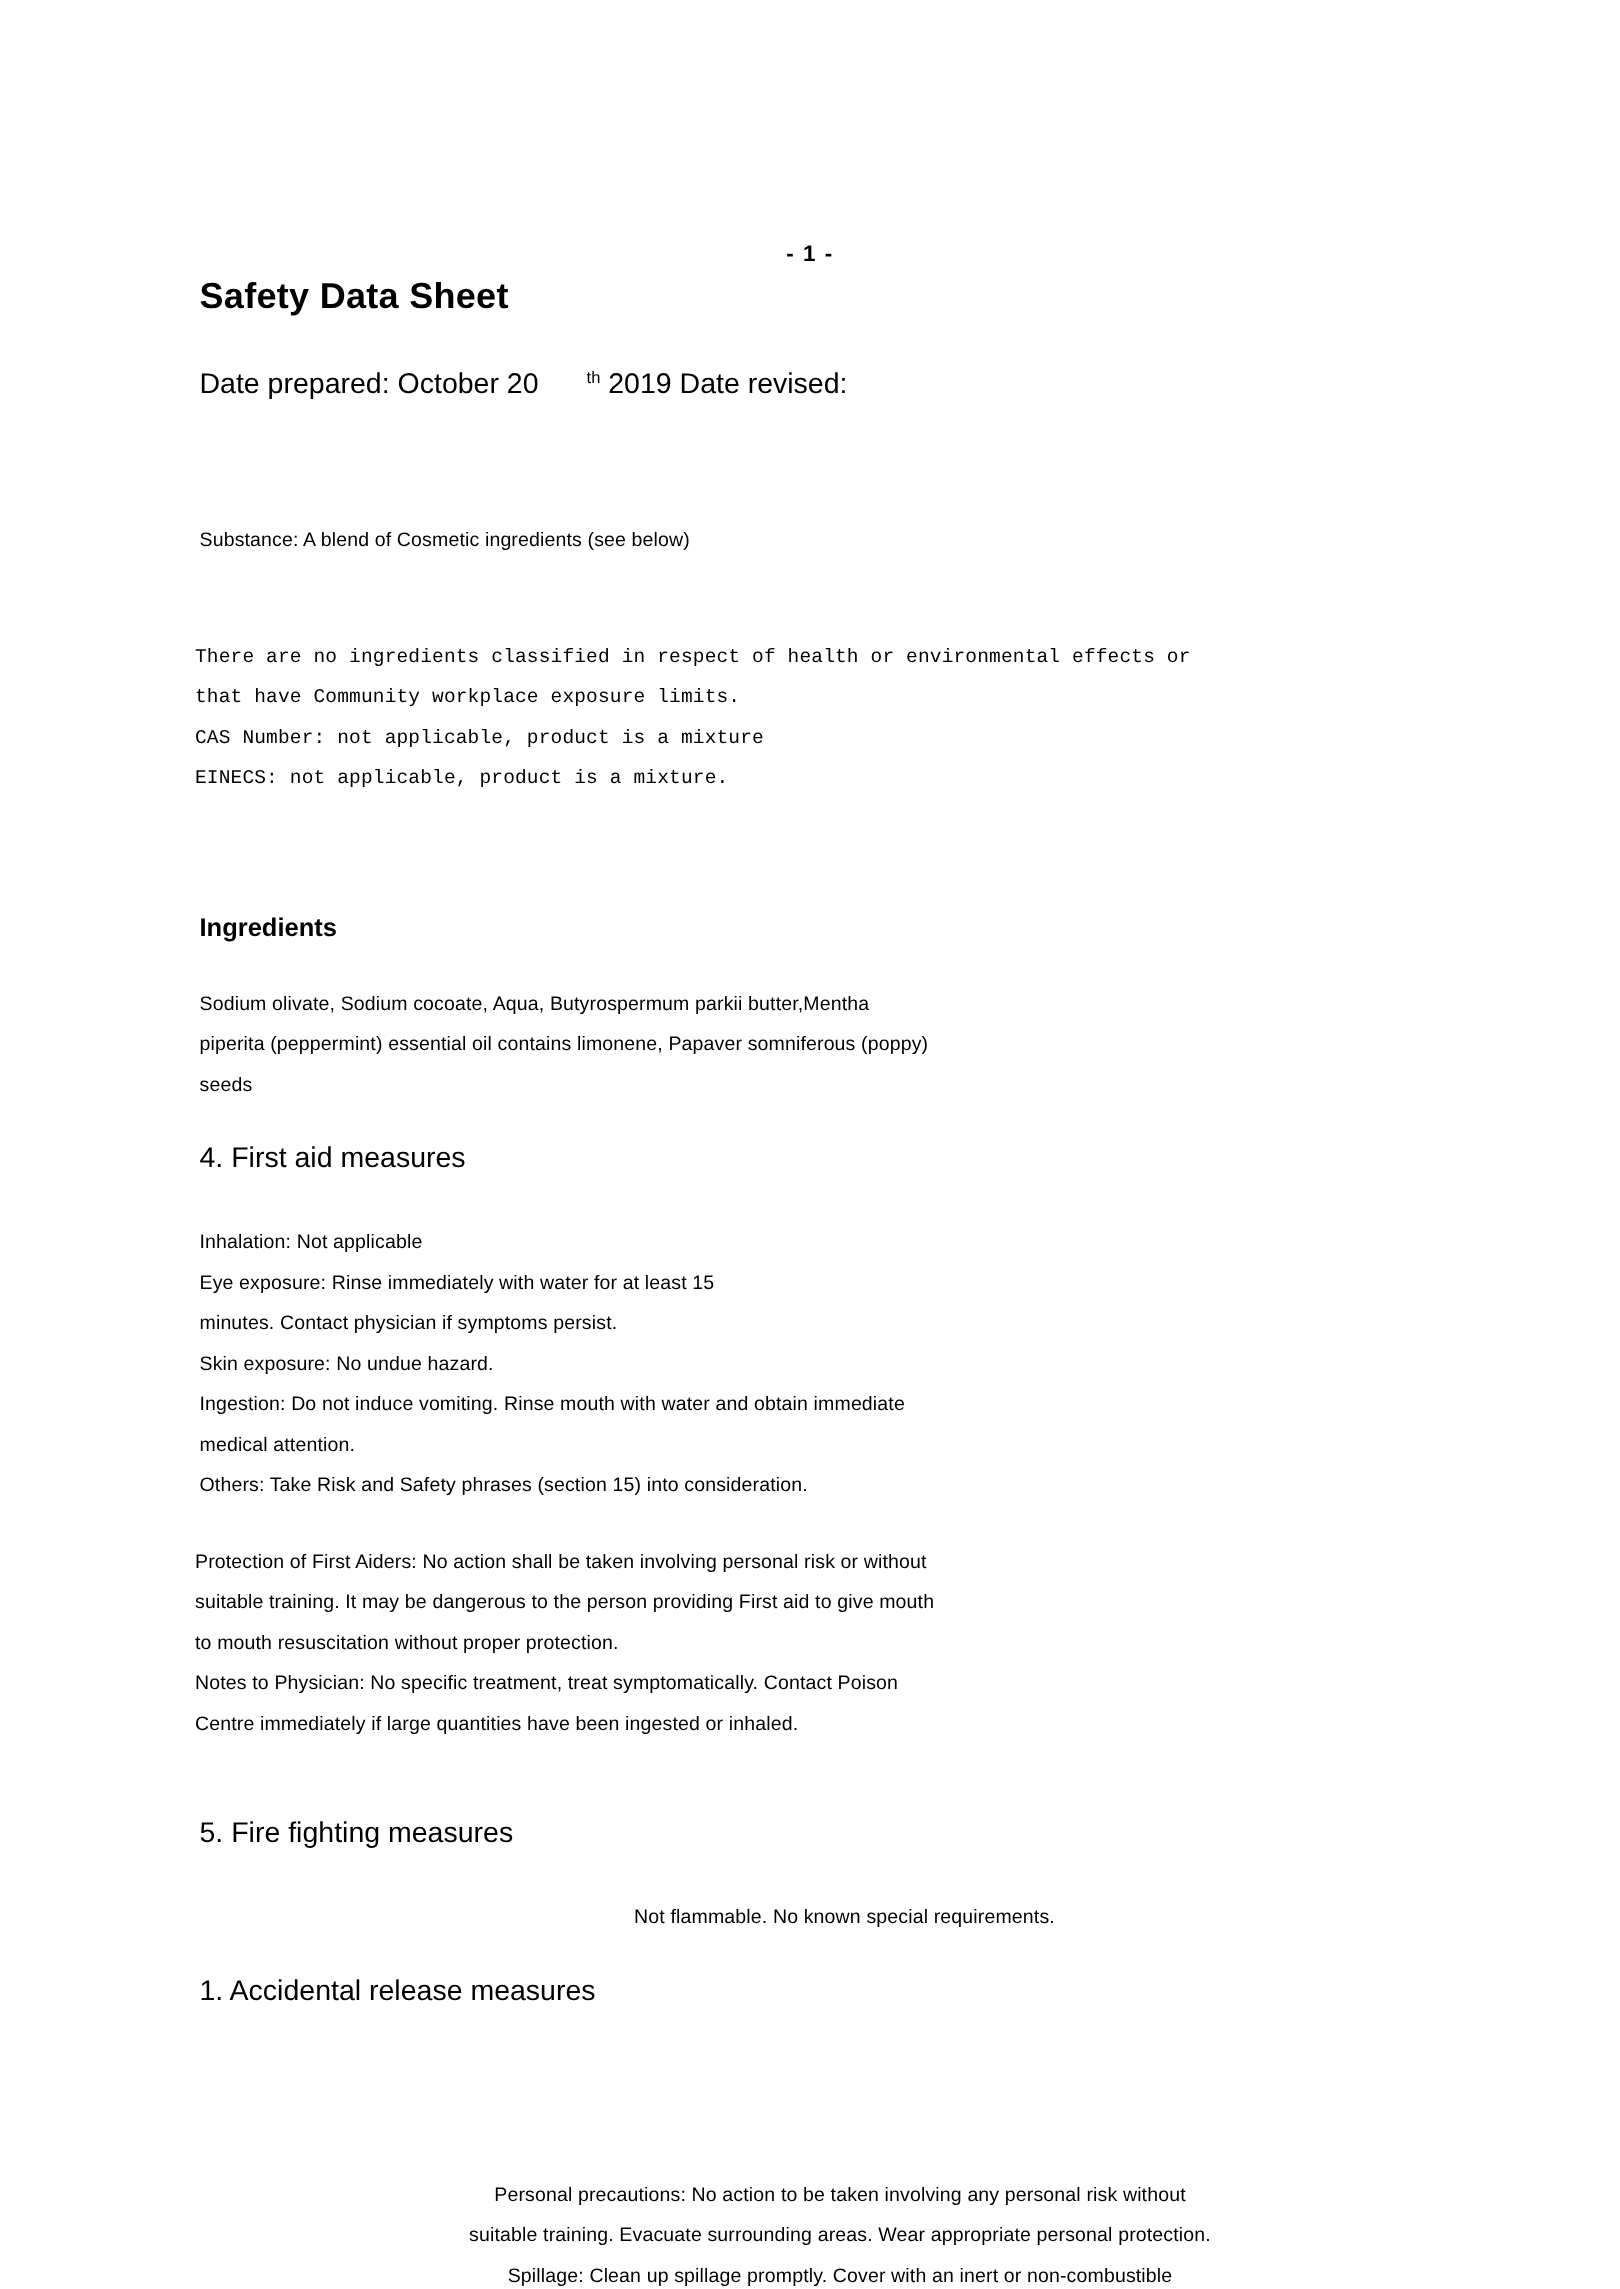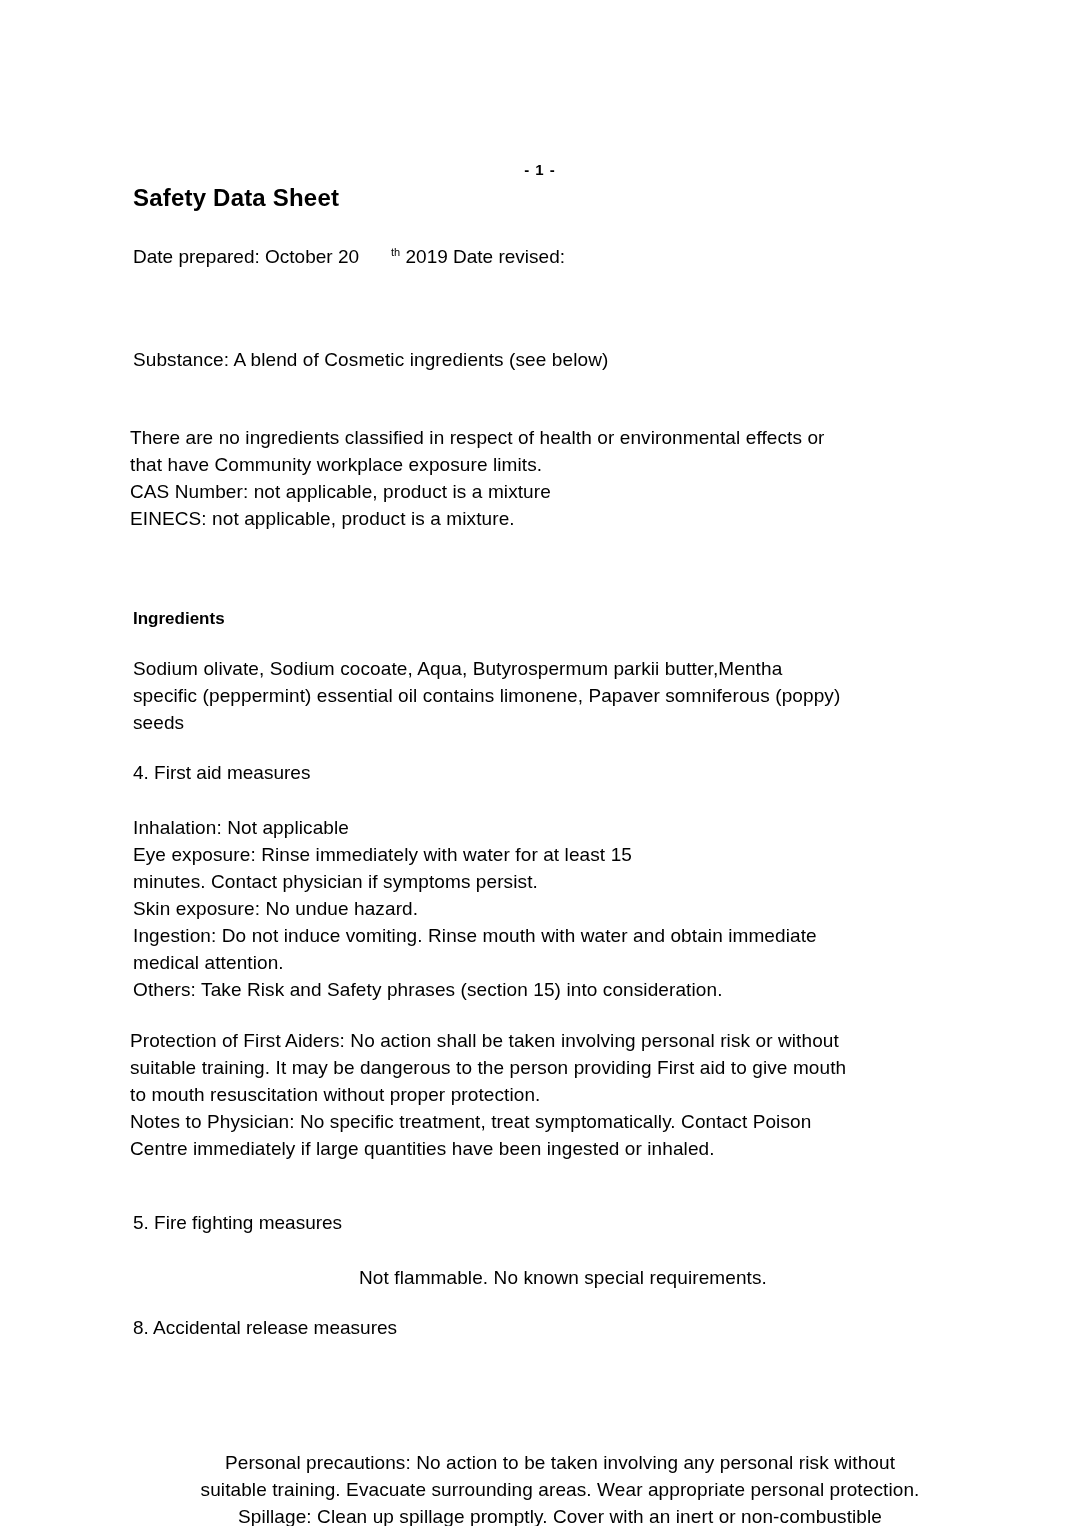--- a/index.html
+++ b/index.html
@@ -8,21 +8,21 @@
     position: relative;
     width: 1080px;
     height: 1526px;
     background: #ffffff;
     color: #000000;
     font-family: "Liberation Sans", "DejaVu Sans", sans-serif;
     overflow: hidden;
   }
   .block { position: absolute; left: 133px; width: 860px; }
   .body-text {
-    font-size: 19px;
+    font-size: 13px;
     line-height: 27px;
     white-space: pre-line;
     letter-spacing: 0.1px;
   }
   .page-number {
     left: 0;
     width: 1080px;
     text-align: center;
     font-size: 15px;
     font-weight: bold;
@@ -55,29 +55,29 @@
 <div class="page">
 
   <div class="block page-number" style="top:161px;">- 1 -</div>
 
   <h1 class="block doc-title" style="top:184px;">Safety Data Sheet</h1>
 
   <div class="block date-line" style="top:246px;"><span>Date prepared: October 20</span><sup>th</sup><span> 2019 Date revised:</span></div>
 
   <p class="block body-text" style="top:346px;">Substance: A blend of Cosmetic ingredients (see below)</p>
 
-  <p class="block body-text" style="top:424px; left:130px;">There are no ingredients classified in respect of health or environmental effects or
+  <p class="block body-text" style="top:424px; left:130px;font-family:Liberation Mono, monospace;">There are no ingredients classified in respect of health or environmental effects or
 that have Community workplace exposure limits.
 CAS Number: not applicable, product is a mixture
 EINECS: not applicable, product is a mixture.</p>
 
   <h3 class="block sub-heading" style="top:609px;">Ingredients</h3>
 
   <p class="block body-text" style="top:655px;">Sodium olivate, Sodium cocoate, Aqua, Butyrospermum parkii butter,Mentha
-specific (peppermint) essential oil contains limonene, Papaver somniferous (poppy)
+piperita (peppermint) essential oil contains limonene, Papaver somniferous (poppy)
 seeds</p>
 
   <h2 class="block section-heading" style="top:762px;">4. First aid measures</h2>
 
   <p class="block body-text" style="top:814px;">Inhalation: Not applicable
 Eye exposure: Rinse immediately with water for at least 15
 minutes. Contact physician if symptoms persist.
 Skin exposure: No undue hazard.
 Ingestion: Do not induce vomiting. Rinse mouth with water and obtain immediate
 medical attention.
@@ -86,19 +86,19 @@
   <p class="block body-text" style="top:1027px; left:130px;">Protection of First Aiders: No action shall be taken involving personal risk or without
 suitable training. It may be dangerous to the person providing First aid to give mouth
 to mouth resuscitation without proper protection.
 Notes to Physician: No specific treatment, treat symptomatically. Contact Poison
 Centre immediately if large quantities have been ingested or inhaled.</p>
 
   <h2 class="block section-heading" style="top:1212px;">5. Fire fighting measures</h2>
 
   <p class="block body-text" style="top:1264px;text-align:center;">Not flammable. No known special requirements.</p>
 
-  <h2 class="block section-heading" style="top:1317px;">8. Accidental release measures</h2>
+  <h2 class="block section-heading" style="top:1317px;">1. Accidental release measures</h2>
 
   <p class="block body-text" style="top:1449px; left:130px;text-align:center;">Personal precautions: No action to be taken involving any personal risk without
 suitable training. Evacuate surrounding areas. Wear appropriate personal protection.
 Spillage: Clean up spillage promptly. Cover with an inert or non-combustible</p>
 
 </div>
 
 </body></html>

